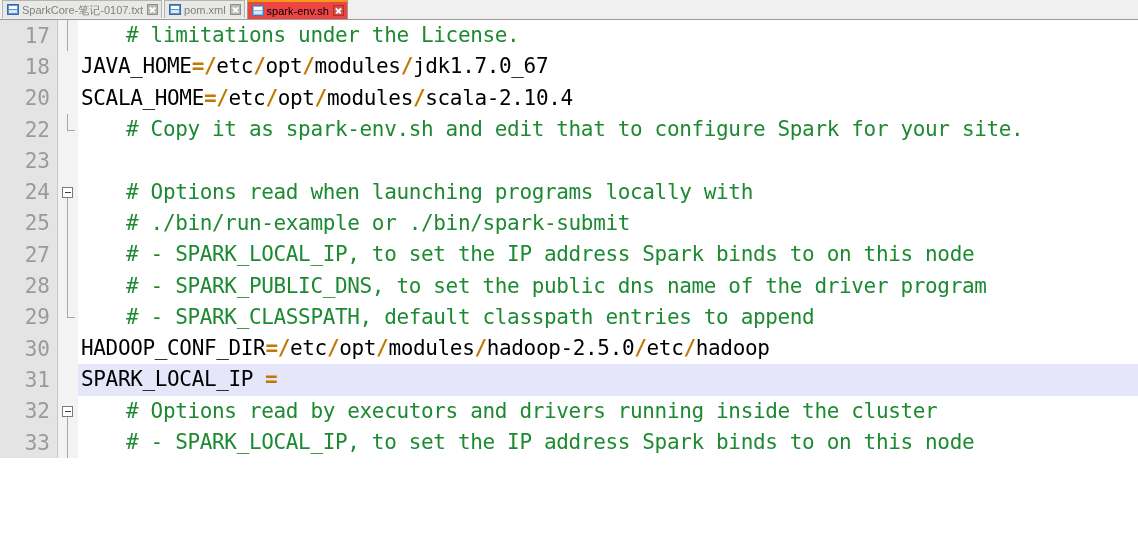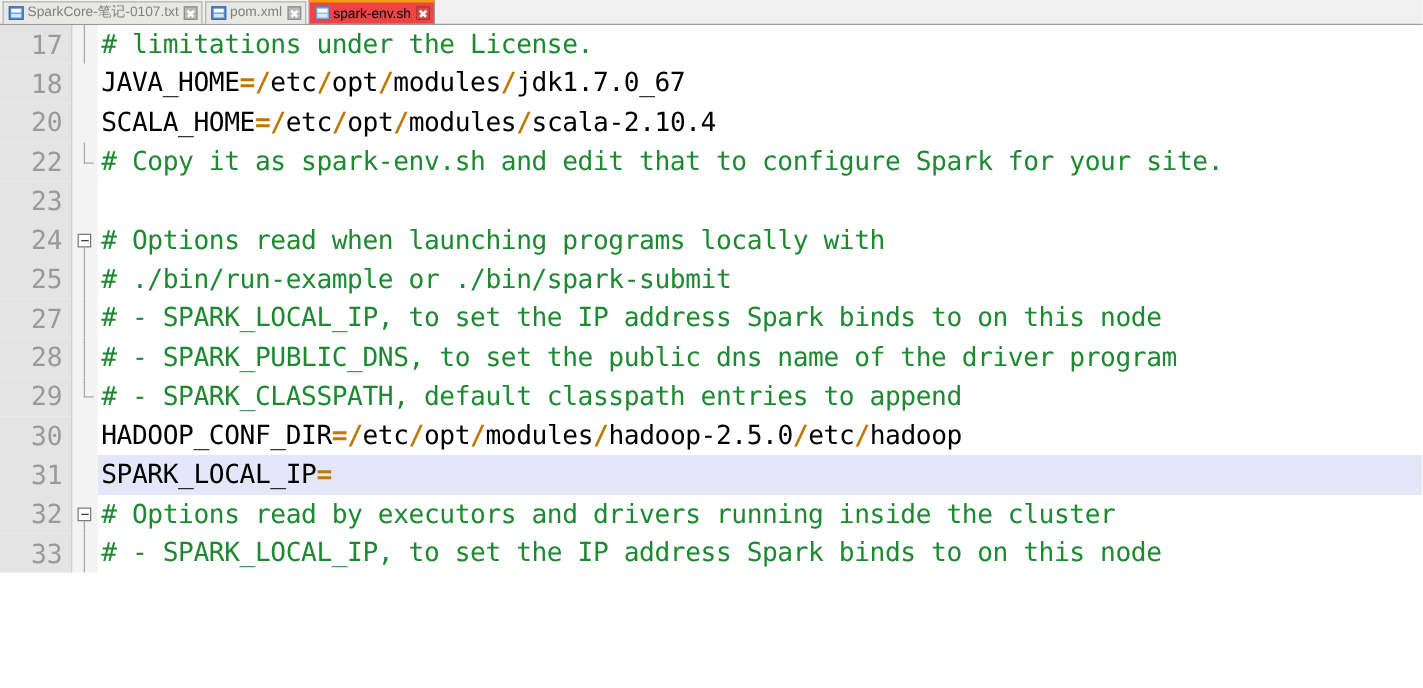--- a/index.html
+++ b/index.html
@@ -14,21 +14,21 @@
     font-family: "DejaVu Sans Mono", "Liberation Mono", monospace;
   }
 
   
   #tabbar {
     position: relative;
     height: 20px;
     background: #f0f0f0;
     border-bottom: 1px solid #9a9a9a;
     display: flex;
-    align-items: center;
+    align-items: flex-start;
     padding-left: 2px;
     box-sizing: border-box;
   }
   .tab {
     position: relative;
     height: 18px;
     display: flex;
     align-items: center;
     gap: 3px;
     padding: 0 3px 0 4px;
@@ -189,22 +189,22 @@
     display: flex;
     align-items: center;
     padding-left: 3px;
     font-family: "DejaVu Sans Mono", "Liberation Mono", monospace;
     font-size: 21px;
     line-height: 31px;
     color: #000000;
     letter-spacing: -0.35px;
     box-sizing: border-box;
   }
-  .row.current .code { background: #e6e6fa; }
-  .cmt { color: #1d8a32; }
+  .row.current .code { background: #e6e6fa; gap: 12px; }
+  .cmt { color: #1d8a32; margin-left: 45px; }
   .op  { color: #c07800; font-weight: bold; }
   .txt { color: #000000; }
 </style>
 </head>
 <body>
 
 <div id="tabbar">
     <div class="tab">
       <span class="tab-icon"></span>
       <span class="tab-label">SparkCore-笔记-0107.txt</span>

